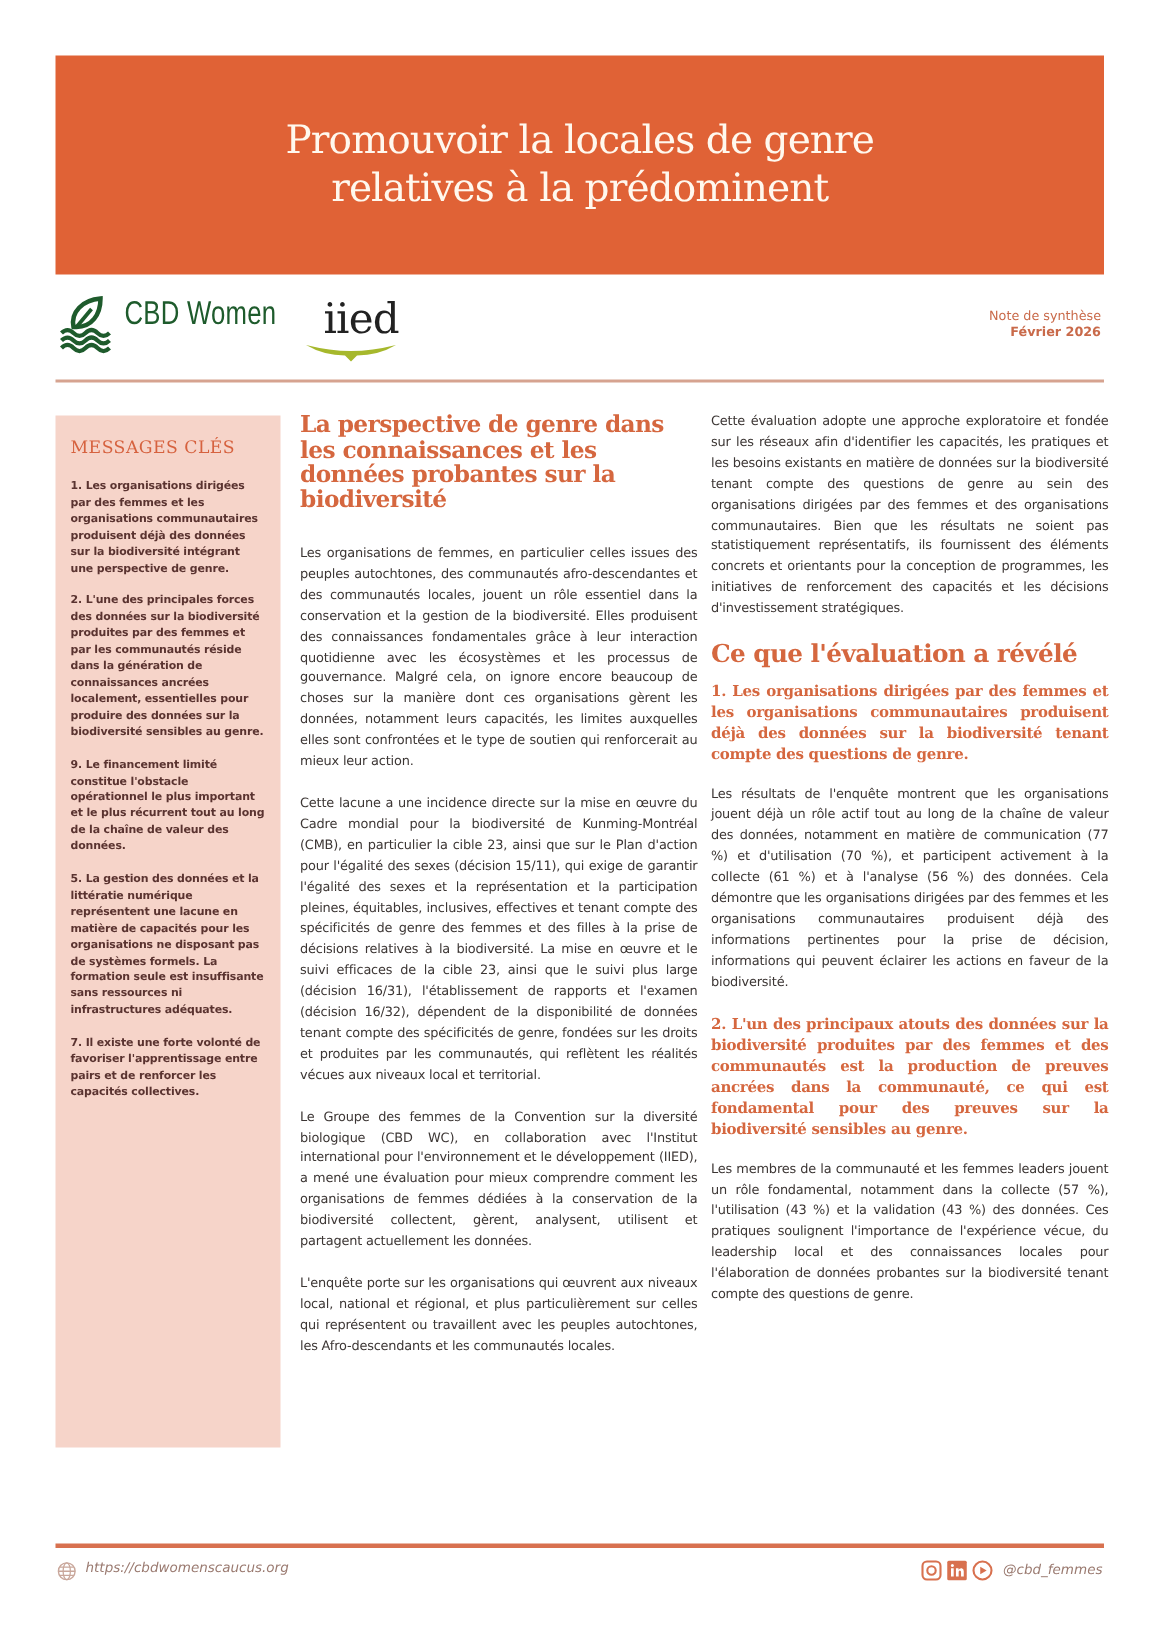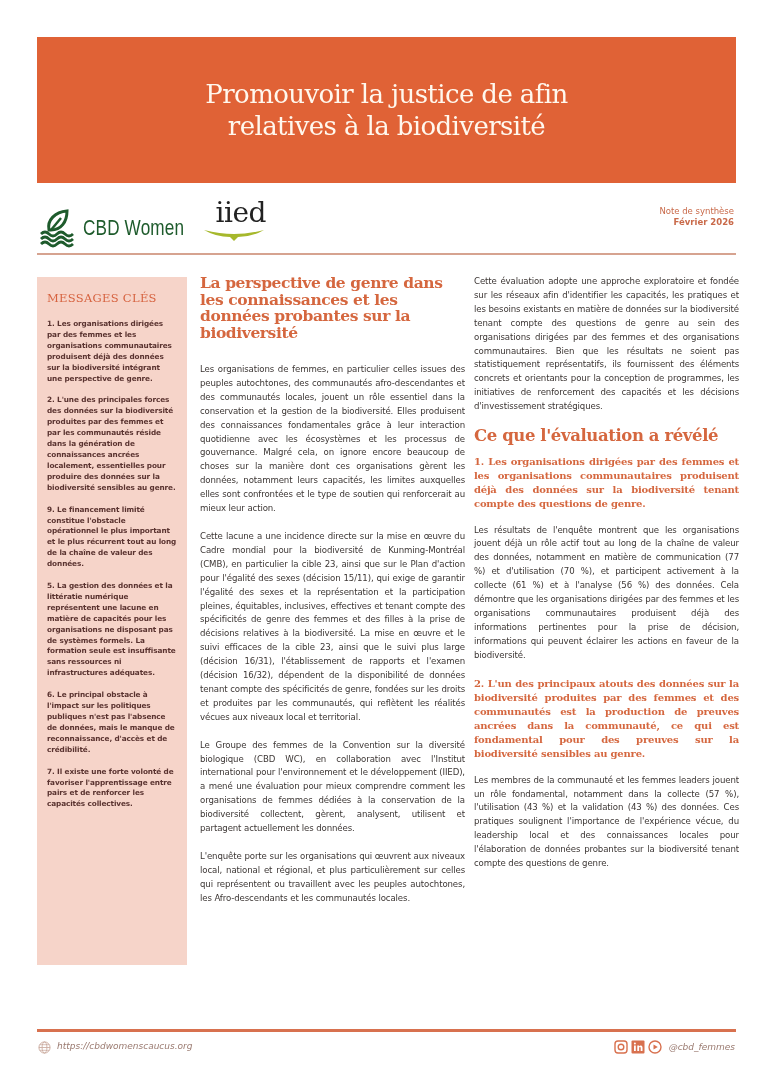--- a/index.html
+++ b/index.html
@@ -10,21 +10,21 @@
       position: absolute; left: 37px; top: 37px; width: 699px; height: 146px;
       background: #e06236; display: flex; align-items: center; justify-content: center;
     }
     .banner-title {
       font-family: "DejaVu Serif", serif; color: #fff8ee; font-size: 26px; line-height: 32px;
       text-align: center; font-weight: normal; letter-spacing: -0.6px;
     }
     .banner-title span { display: block; }
 
     .logo-row { position: absolute; left: 37px; top: 196px; width: 699px; height: 50px; }
-    .cbd-logo { position: absolute; left: 2px; top: 12px; display: flex; align-items: center; }
+    .cbd-logo { position: absolute; left: 2px; top: 0; display: flex; }
     .cbd-icon { width: 36px; height: 40px; }
     .cbd-text {
       font-family: "Liberation Sans Narrow", "Liberation Sans", sans-serif; color: #1e5b2c;
       font-size: 22px; margin-left: 8px; transform: scaleX(0.78); transform-origin: left center;
       letter-spacing: 0.2px; white-space: nowrap;
     }
     .iied-logo { position: absolute; left: 165px; top: 2px; width: 64px; height: 44px; }
     .iied-text {
       font-family: "DejaVu Serif", serif; font-size: 28px; color: #222; line-height: 30px;
       letter-spacing: -0.5px; display: block; text-align: right;
@@ -74,22 +74,22 @@
     .footer-url { font-size: 9px; font-style: italic; color: #9a7a70; }
     .footer-right { position: absolute; right: 33px; top: 1040px; display: flex; align-items: center; padding-left: 36px; }
     .social-icon { width: 14px; height: 14px; margin-right: 3px; }
     .footer-handle { font-size: 9px; font-style: italic; color: #9a7a70; margin-left: 4px; }
   </style>
 </head>
 <body>
 
 <div class="banner">
   <h1 class="banner-title">
-    <span>Promouvoir la justice de afin</span>
-    <span>relatives à la biodiversité</span>
+    <span>Promouvoir la locales de genre</span>
+    <span>relatives à la prédominent</span>
   </h1>
 </div>
 
 <div class="logo-row">
   <div class="cbd-logo">
     <svg class="cbd-icon" viewBox="0 0 36 40">
       <path d="M10 22 C8 12 16 4 28 3 C28 14 22 22 12 22 Z" fill="none" stroke="#1e5b2c" stroke-width="3"></path>
       <path d="M12 22 L22 10" stroke="#1e5b2c" stroke-width="2.5"></path>
       <path d="M2 26 Q6 22 10 26 T18 26 T26 26 T34 26" fill="none" stroke="#1e5b2c" stroke-width="2.8"></path>
       <path d="M2 31 Q6 27 10 31 T18 31 T26 31 T34 31" fill="none" stroke="#1e5b2c" stroke-width="2.8"></path>
@@ -110,21 +110,20 @@
 </div>
 
 <div class="rule"></div>
 
 <aside class="sidebar">
   <h2 class="sidebar-title">MESSAGES CLÉS</h2>
   <p class="key-msg">1. Les organisations dirigées par des femmes et les organisations communautaires produisent déjà des données sur la biodiversité intégrant une perspective de genre.</p>
   <p class="key-msg">2. L'une des principales forces des données sur la biodiversité produites par des femmes et par les communautés réside dans la génération de connaissances ancrées localement, essentielles pour produire des données sur la biodiversité sensibles au genre.</p>
   <p class="key-msg">9. Le financement limité constitue l'obstacle opérationnel le plus important et le plus récurrent tout au long de la chaîne de valeur des données.</p>
   <p class="key-msg">5. La gestion des données et la littératie numérique représentent une lacune en matière de capacités pour les organisations ne disposant pas de systèmes formels. La formation seule est insuffisante sans ressources ni infrastructures adéquates.</p>
-  <p class="key-msg">6. Le principal obstacle à l'impact sur les politiques publiques n'est pas l'absence de données, mais le manque de reconnaissance, d'accès et de crédibilité.</p>
   <p class="key-msg">7. Il existe une forte volonté de favoriser l'apprentissage entre pairs et de renforcer les capacités collectives.</p>
 </aside>
 
 <section class="col col-mid">
   <h2 class="h2 mid">La perspective de genre dans les connaissances et les données probantes sur la biodiversité</h2>
   <p class="para">Les organisations de femmes, en particulier celles issues des peuples autochtones, des communautés afro-descendantes et des communautés locales, jouent un rôle essentiel dans la conservation et la gestion de la biodiversité. Elles produisent des connaissances fondamentales grâce à leur interaction quotidienne avec les écosystèmes et les processus de gouvernance. Malgré cela, on ignore encore beaucoup de choses sur la manière dont ces organisations gèrent les données, notamment leurs capacités, les limites auxquelles elles sont confrontées et le type de soutien qui renforcerait au mieux leur action.</p>
   <p class="para">Cette lacune a une incidence directe sur la mise en œuvre du Cadre mondial pour la biodiversité de Kunming-Montréal (CMB), en particulier la cible 23, ainsi que sur le Plan d'action pour l'égalité des sexes (décision 15/11), qui exige de garantir l'égalité des sexes et la représentation et la participation pleines, équitables, inclusives, effectives et tenant compte des spécificités de genre des femmes et des filles à la prise de décisions relatives à la biodiversité. La mise en œuvre et le suivi efficaces de la cible 23, ainsi que le suivi plus large (décision 16/31), l'établissement de rapports et l'examen (décision 16/32), dépendent de la disponibilité de données tenant compte des spécificités de genre, fondées sur les droits et produites par les communautés, qui reflètent les réalités vécues aux niveaux local et territorial.</p>
   <p class="para">Le Groupe des femmes de la Convention sur la diversité biologique (CBD WC), en collaboration avec l'Institut international pour l'environnement et le développement (IIED), a mené une évaluation pour mieux comprendre comment les organisations de femmes dédiées à la conservation de la biodiversité collectent, gèrent, analysent, utilisent et partagent actuellement les données.</p>
   <p class="para">L'enquête porte sur les organisations qui œuvrent aux niveaux local, national et régional, et plus particulièrement sur celles qui représentent ou travaillent avec les peuples autochtones, les Afro-descendants et les communautés locales.</p>
 </section>

